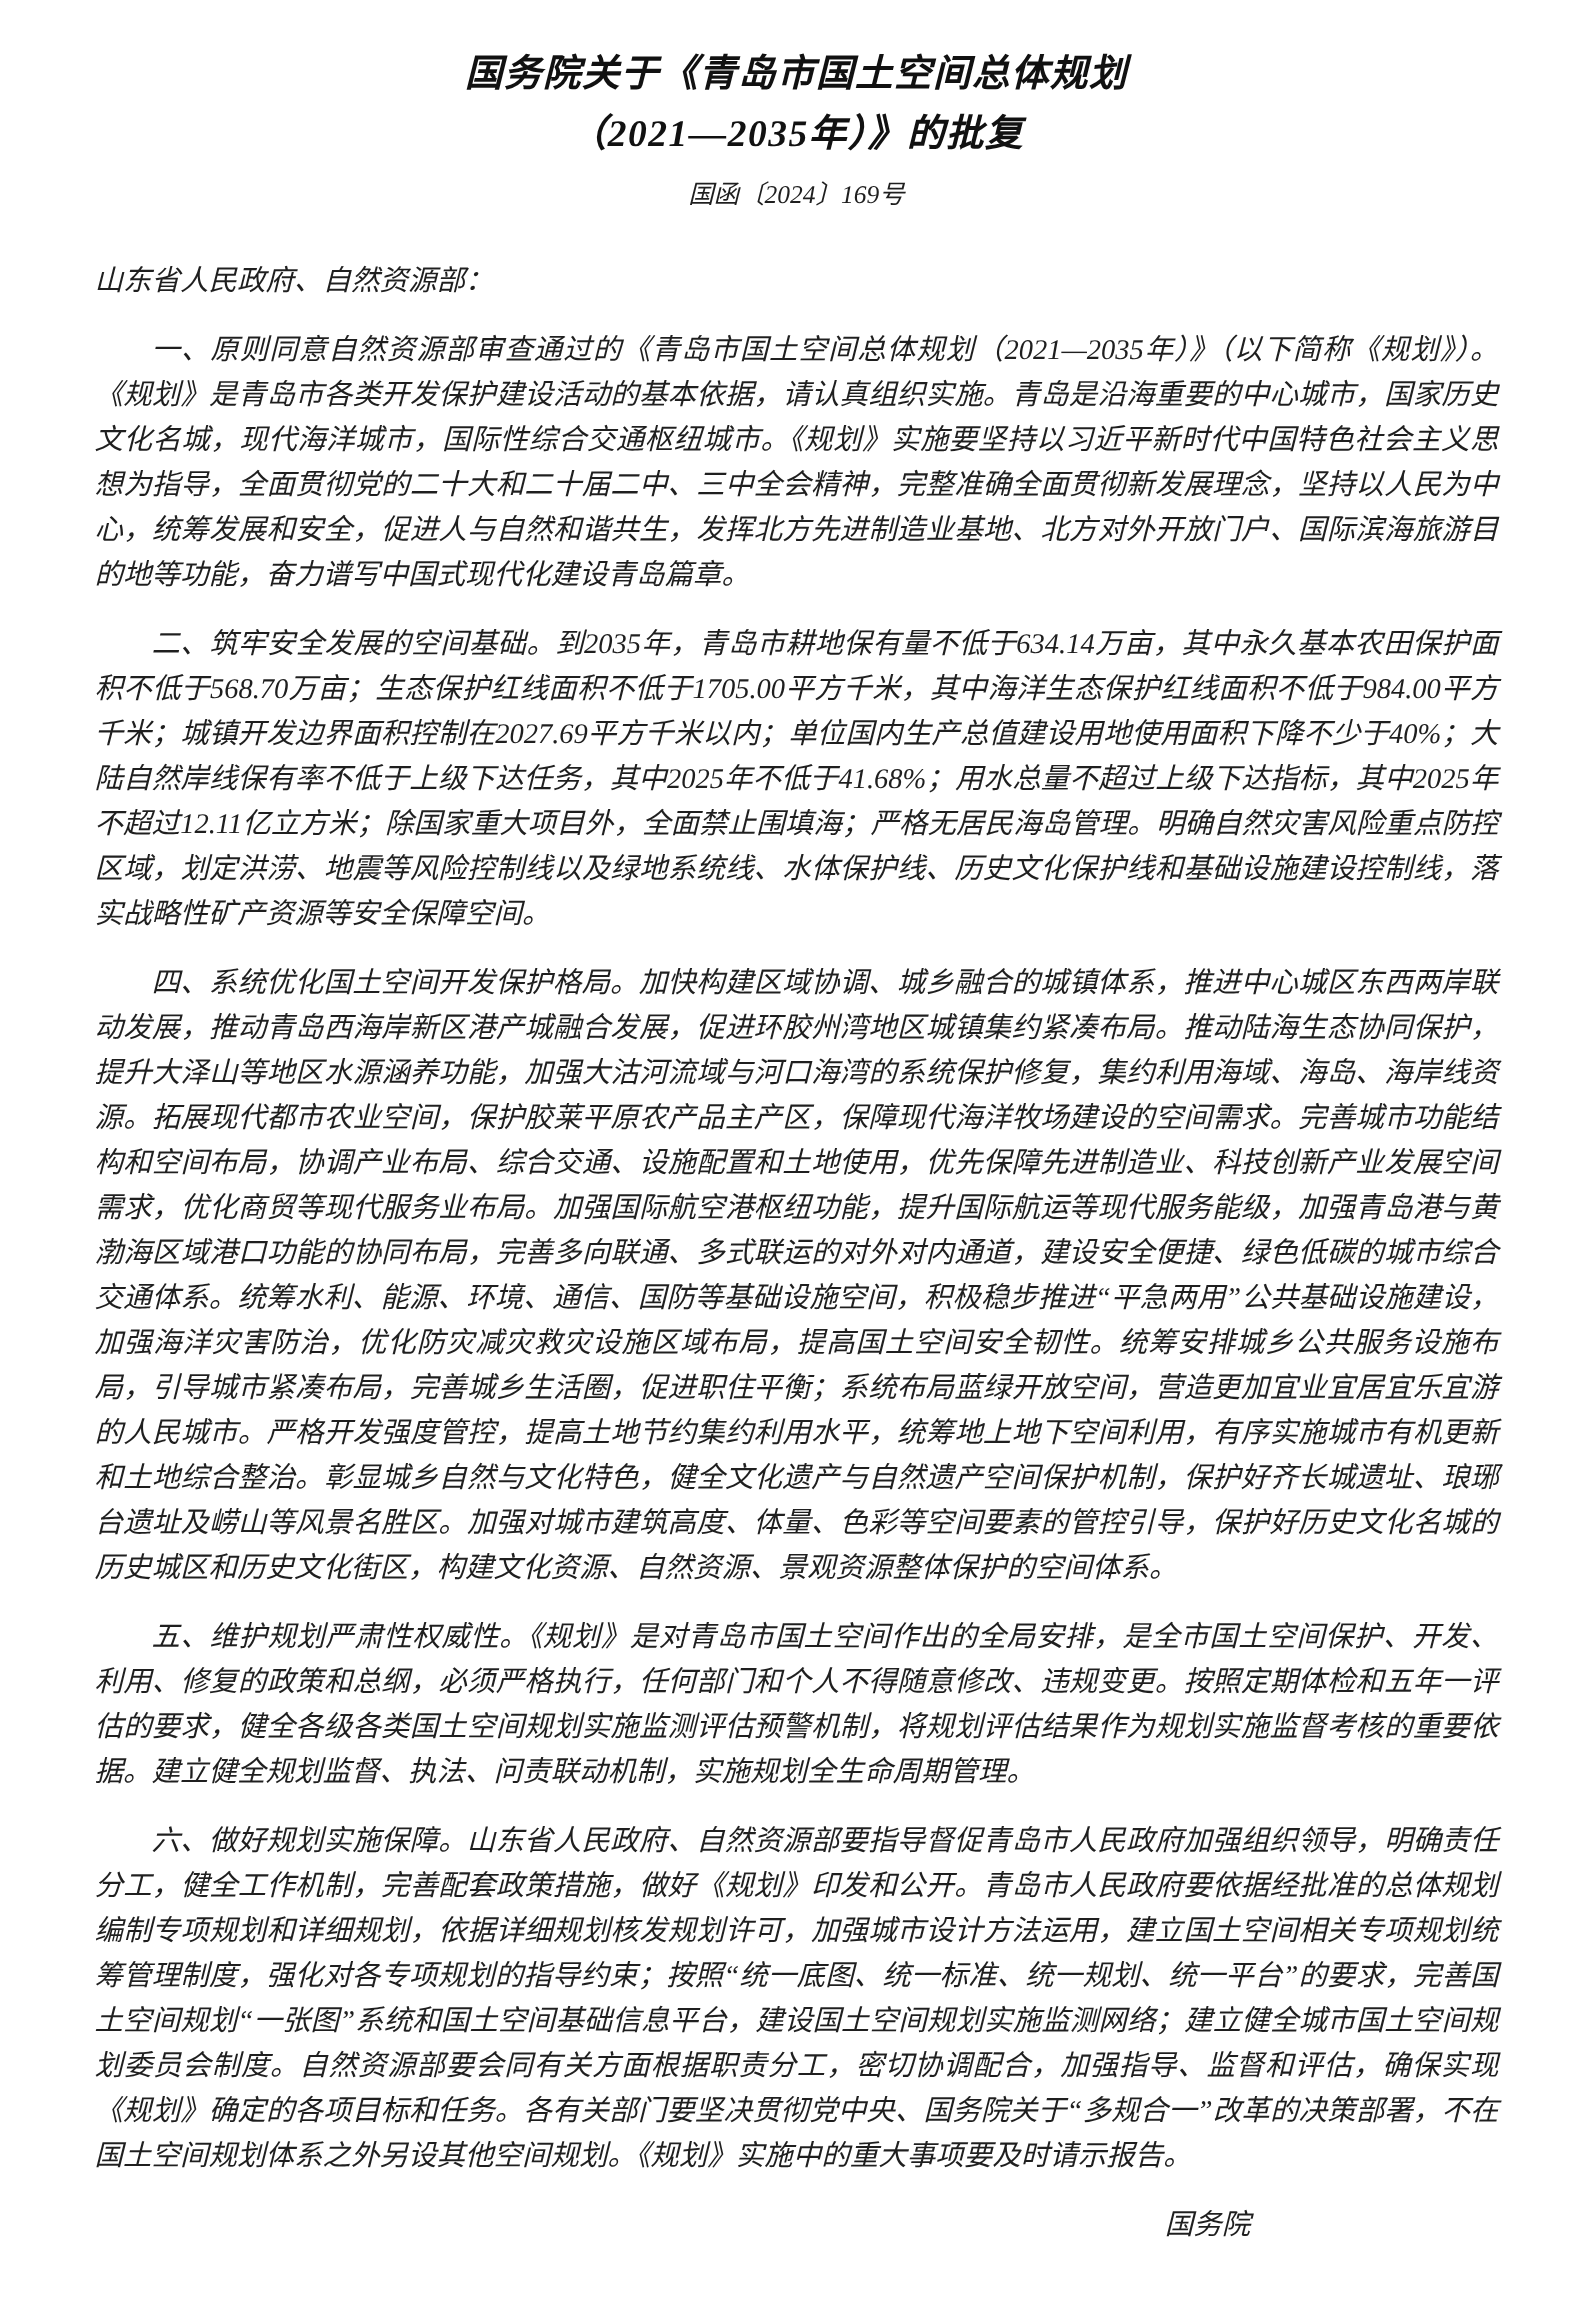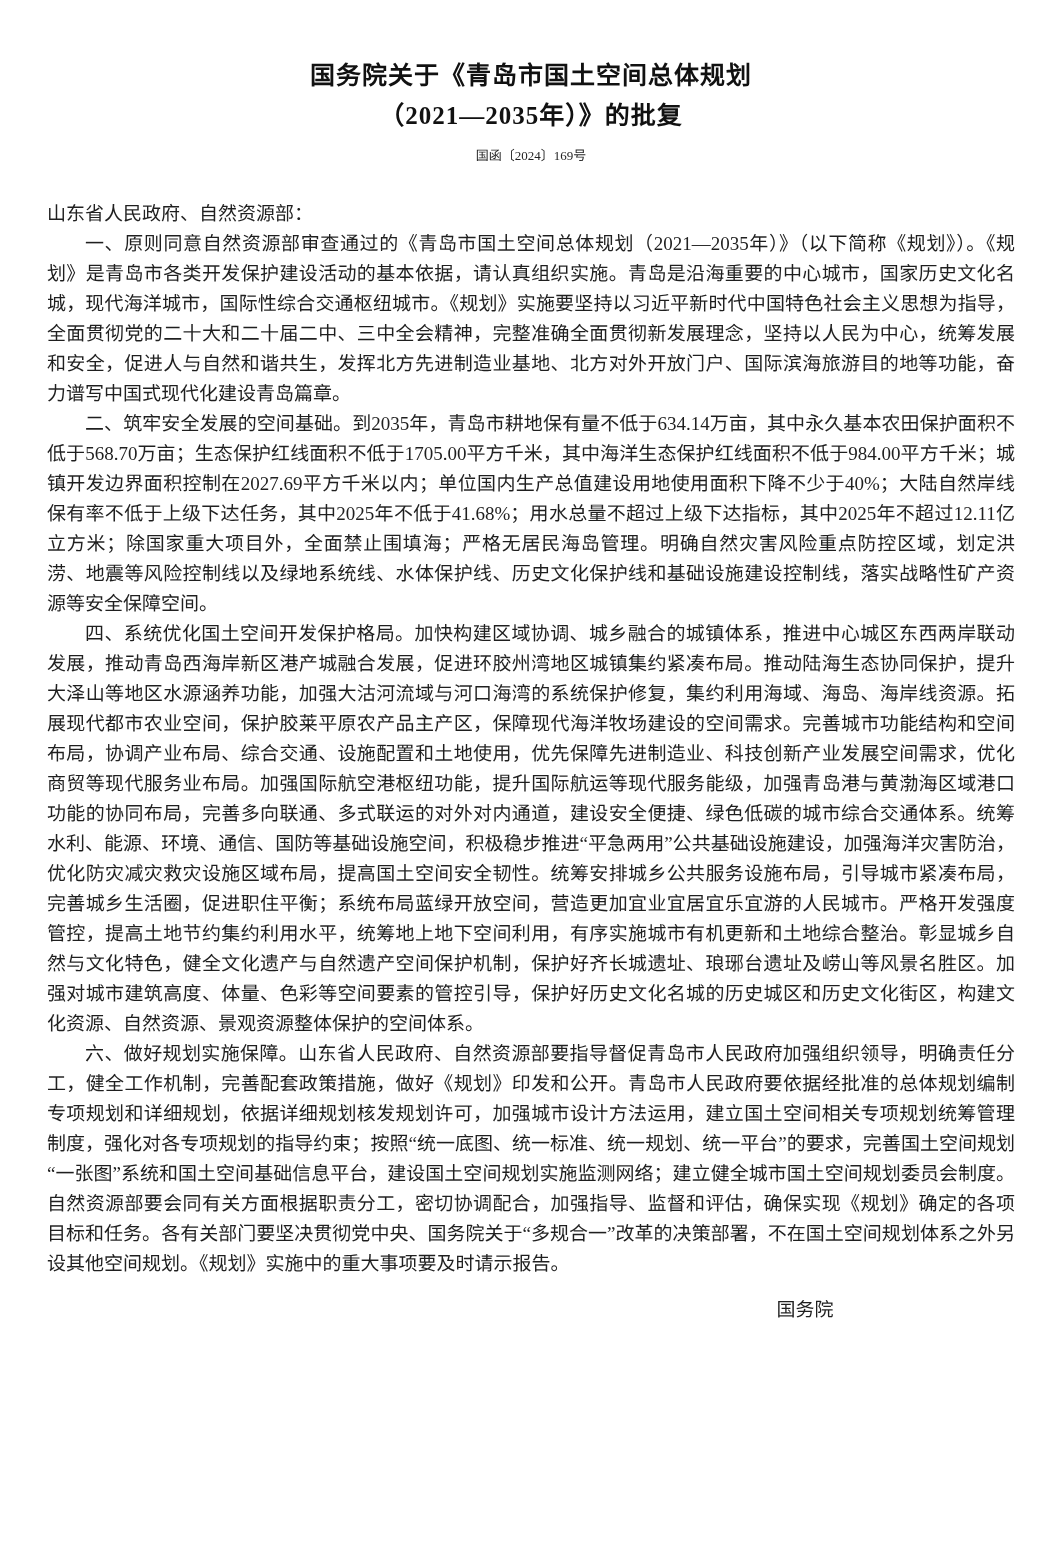--- a/index.html
+++ b/index.html
@@ -11,49 +11,50 @@
     width: 1062px;
     height: 1542px;
     font-family: "Liberation Serif", "DejaVu Serif", serif;
     color: #1f1f1f;
     overflow: hidden;
   }
   .page {
     box-sizing: border-box;
     width: 1062px;
     height: 1542px;
-    padding: 56px 47px 0 47px;
+    padding: 30px 47px 0 47px;
     background: #ffffff;
+    font-style: italic;
   }
   .title {
     margin: 0;
     text-align: center;
     font-size: 25px;
     font-weight: 700;
     line-height: 40px;
     color: #111111;
     letter-spacing: 1px;
   }
   .title-line { display: block; }
   .doc-number {
     margin-top: 7px;
     text-align: center;
-    font-size: 13px;
+    font-size: 17px;
     line-height: 26px;
     color: #1f1f1f;
   }
   .body-text {
     margin-top: 30px;
     font-size: 19px;
     line-height: 30px;
     text-align: justify;
     text-justify: inter-ideograph;
   }
   .body-text p {
-    margin: 0;
+    margin: 16px;
     padding: 0;
   }
   .salutation { text-indent: 0; }
   .para { text-indent: 2em; }
   .signature {
     margin-top: 16px;
     margin-right: 100px;
     margin-left: auto;
     width: 220px;
     text-align: center;
@@ -71,20 +72,21 @@
     <span class="title-line">（2021—2035年）》的批复</span>
   </h1>
 
   <div class="doc-number">国函〔2024〕169号</div>
 
   <div class="body-text">
     <p class="salutation">山东省人民政府、自然资源部：</p>
     <p class="para">一、原则同意自然资源部审查通过的《青岛市国土空间总体规划（2021—2035年）》（以下简称《规划》）。《规划》是青岛市各类开发保护建设活动的基本依据，请认真组织实施。青岛是沿海重要的中心城市，国家历史文化名城，现代海洋城市，国际性综合交通枢纽城市。《规划》实施要坚持以习近平新时代中国特色社会主义思想为指导，全面贯彻党的二十大和二十届二中、三中全会精神，完整准确全面贯彻新发展理念，坚持以人民为中心，统筹发展和安全，促进人与自然和谐共生，发挥北方先进制造业基地、北方对外开放门户、国际滨海旅游目的地等功能，奋力谱写中国式现代化建设青岛篇章。</p>
     <p class="para">二、筑牢安全发展的空间基础。到2035年，青岛市耕地保有量不低于634.14万亩，其中永久基本农田保护面积不低于568.70万亩；生态保护红线面积不低于1705.00平方千米，其中海洋生态保护红线面积不低于984.00平方千米；城镇开发边界面积控制在2027.69平方千米以内；单位国内生产总值建设用地使用面积下降不少于40%；大陆自然岸线保有率不低于上级下达任务，其中2025年不低于41.68%；用水总量不超过上级下达指标，其中2025年不超过12.11亿立方米；除国家重大项目外，全面禁止围填海；严格无居民海岛管理。明确自然灾害风险重点防控区域，划定洪涝、地震等风险控制线以及绿地系统线、水体保护线、历史文化保护线和基础设施建设控制线，落实战略性矿产资源等安全保障空间。</p>
     <p class="para">四、系统优化国土空间开发保护格局。加快构建区域协调、城乡融合的城镇体系，推进中心城区东西两岸联动发展，推动青岛西海岸新区港产城融合发展，促进环胶州湾地区城镇集约紧凑布局。推动陆海生态协同保护，提升大泽山等地区水源涵养功能，加强大沽河流域与河口海湾的系统保护修复，集约利用海域、海岛、海岸线资源。拓展现代都市农业空间，保护胶莱平原农产品主产区，保障现代海洋牧场建设的空间需求。完善城市功能结构和空间布局，协调产业布局、综合交通、设施配置和土地使用，优先保障先进制造业、科技创新产业发展空间需求，优化商贸等现代服务业布局。加强国际航空港枢纽功能，提升国际航运等现代服务能级，加强青岛港与黄渤海区域港口功能的协同布局，完善多向联通、多式联运的对外对内通道，建设安全便捷、绿色低碳的城市综合交通体系。统筹水利、能源、环境、通信、国防等基础设施空间，积极稳步推进“平急两用”公共基础设施建设，加强海洋灾害防治，优化防灾减灾救灾设施区域布局，提高国土空间安全韧性。统筹安排城乡公共服务设施布局，引导城市紧凑布局，完善城乡生活圈，促进职住平衡；系统布局蓝绿开放空间，营造更加宜业宜居宜乐宜游的人民城市。严格开发强度管控，提高土地节约集约利用水平，统筹地上地下空间利用，有序实施城市有机更新和土地综合整治。彰显城乡自然与文化特色，健全文化遗产与自然遗产空间保护机制，保护好齐长城遗址、琅琊台遗址及崂山等风景名胜区。加强对城市建筑高度、体量、色彩等空间要素的管控引导，保护好历史文化名城的历史城区和历史文化街区，构建文化资源、自然资源、景观资源整体保护的空间体系。</p>
+    <p class="para">五、维护规划严肃性权威性。《规划》是对青岛市国土空间作出的全局安排，是全市国土空间保护、开发、利用、修复的政策和总纲，必须严格执行，任何部门和个人不得随意修改、违规变更。按照定期体检和五年一评估的要求，健全各级各类国土空间规划实施监测评估预警机制，将规划评估结果作为规划实施监督考核的重要依据。建立健全规划监督、执法、问责联动机制，实施规划全生命周期管理。</p>
     <p class="para">六、做好规划实施保障。山东省人民政府、自然资源部要指导督促青岛市人民政府加强组织领导，明确责任分工，健全工作机制，完善配套政策措施，做好《规划》印发和公开。青岛市人民政府要依据经批准的总体规划编制专项规划和详细规划，依据详细规划核发规划许可，加强城市设计方法运用，建立国土空间相关专项规划统筹管理制度，强化对各专项规划的指导约束；按照“统一底图、统一标准、统一规划、统一平台”的要求，完善国土空间规划“一张图”系统和国土空间基础信息平台，建设国土空间规划实施监测网络；建立健全城市国土空间规划委员会制度。自然资源部要会同有关方面根据职责分工，密切协调配合，加强指导、监督和评估，确保实现《规划》确定的各项目标和任务。各有关部门要坚决贯彻党中央、国务院关于“多规合一”改革的决策部署，不在国土空间规划体系之外另设其他空间规划。《规划》实施中的重大事项要及时请示报告。</p>
   </div>
 
   <div class="signature">
     <div>国务院</div>
 
   </div>
 
 </div>
 

